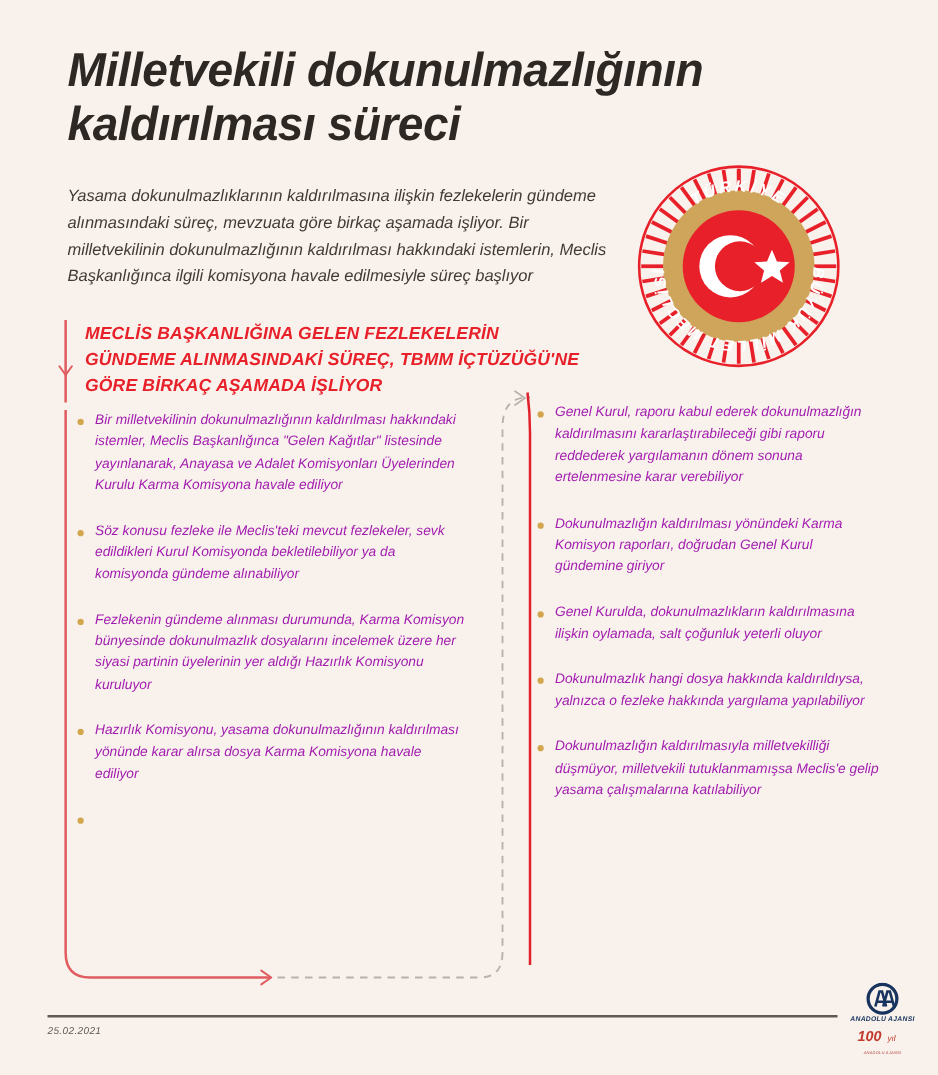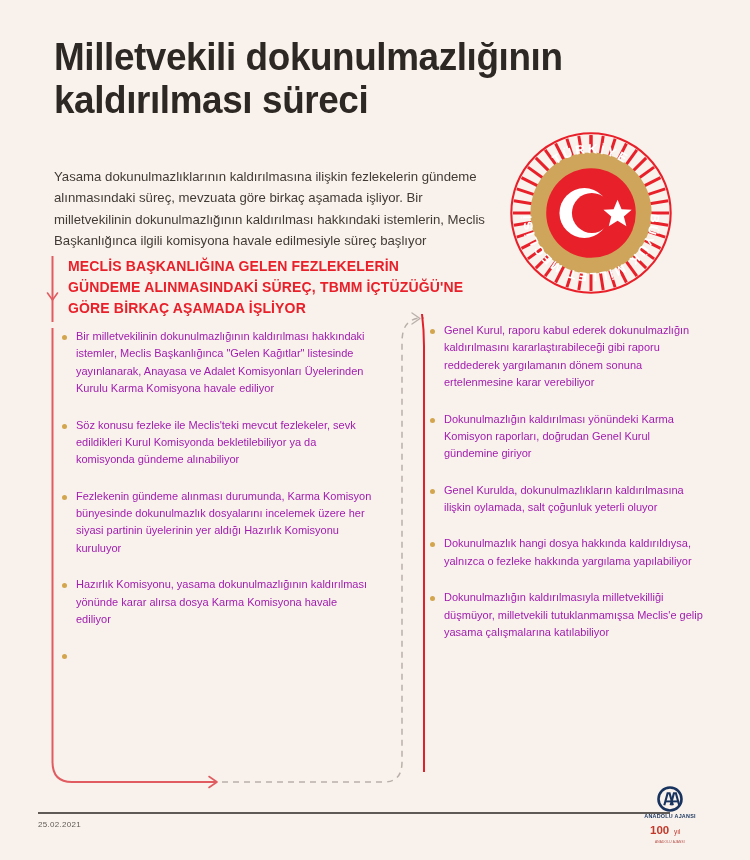--- a/index.html
+++ b/index.html
@@ -14,20 +14,21 @@
     color: #3a3330;
     overflow: hidden;
     position: relative;
   }
 
   .infographic {
     position: relative;
     width: 750px;
     height: 860px;
     box-sizing: border-box;
+    font-style: italic;
   }
 
   
   .header {
     position: absolute;
     left: 54px;
     top: 36px;
     width: 660px;
   }
   .title {
@@ -43,21 +44,20 @@
     transform-origin: left top;
   }
   .intro {
     position: absolute;
     left: 54px;
     top: 146px;
     width: 450px;
     font-size: 13.2px;
     line-height: 1.62;
     color: #413a35;
-    margin-top: 20px;
   }
 
   
   .emblem {
     position: absolute;
     left: 508px;
     top: 130px;
     width: 166px;
     height: 166px;
   }
@@ -131,21 +131,21 @@
   .footer-date {
     position: absolute;
     left: 38px;
     top: 820px;
     font-size: 8px;
     letter-spacing: 0.3px;
     color: #5f5a56;
   }
   .aa-logo {
     position: absolute;
-    left: 640px;
+    left: 676px;
     top: 786px;
     width: 60px;
     height: 58px;
     text-align: center;
   }
   .aa-mark { display: block; }
   .aa-name {
     font-size: 5.4px;
     font-weight: 700;
     letter-spacing: 0.25px;

